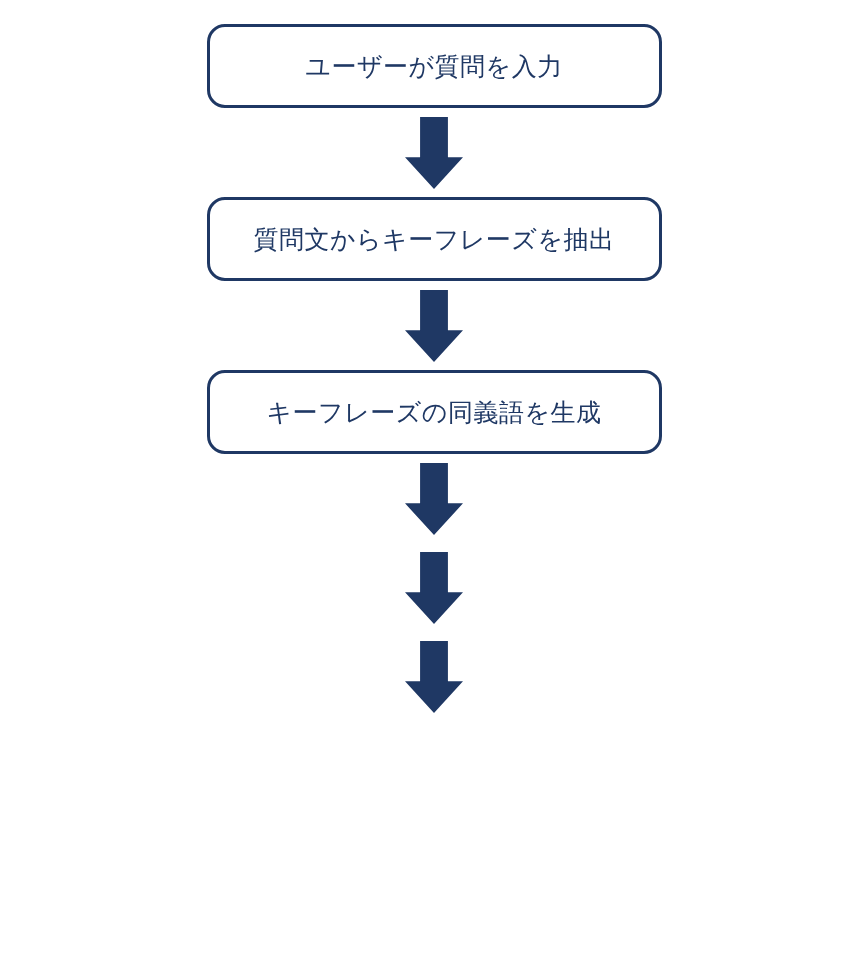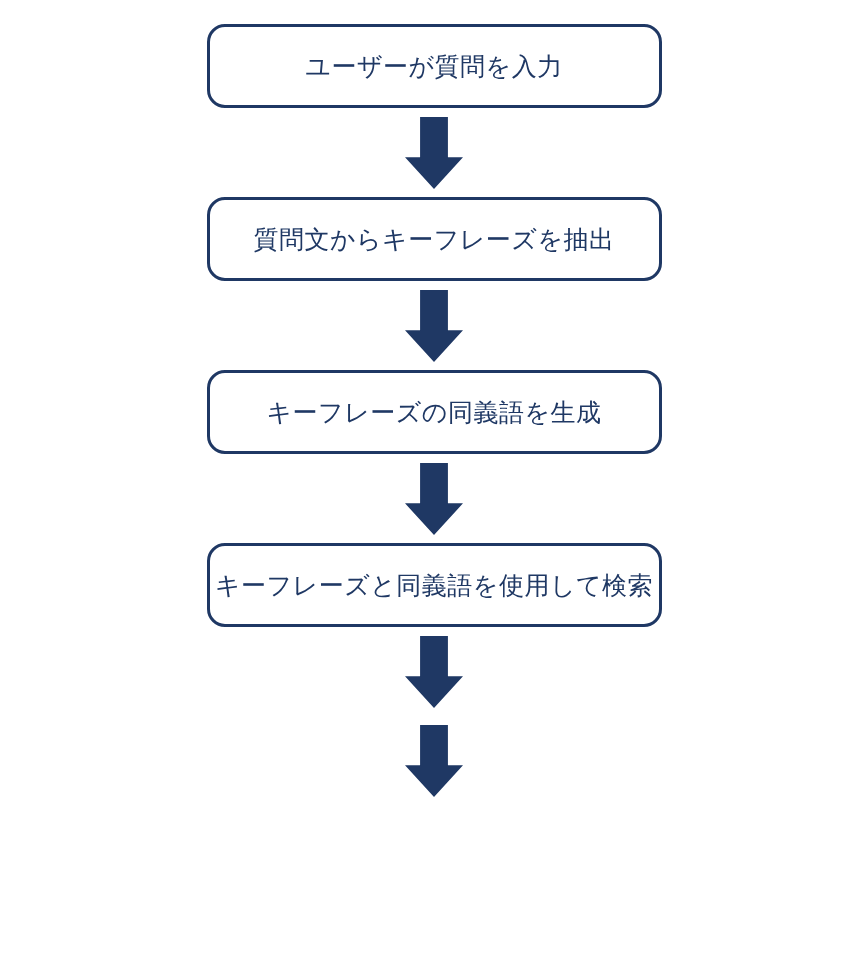--- a/index.html
+++ b/index.html
@@ -69,23 +69,20 @@
   </div>
 
   <div class="arrow"></div>
 
   <div class="node">
     <span class="node-label">キーフレーズの同義語を生成</span>
   </div>
 
   <div class="arrow"></div>
 
-  <div class="node">
-    <span class="node-label">キーフレーズと同義語を使用して検索</span>
-  </div>
 
   <div class="arrow"></div>
 
 
   <div class="arrow"></div>
 
 
 </div>
 
 </body></html>

